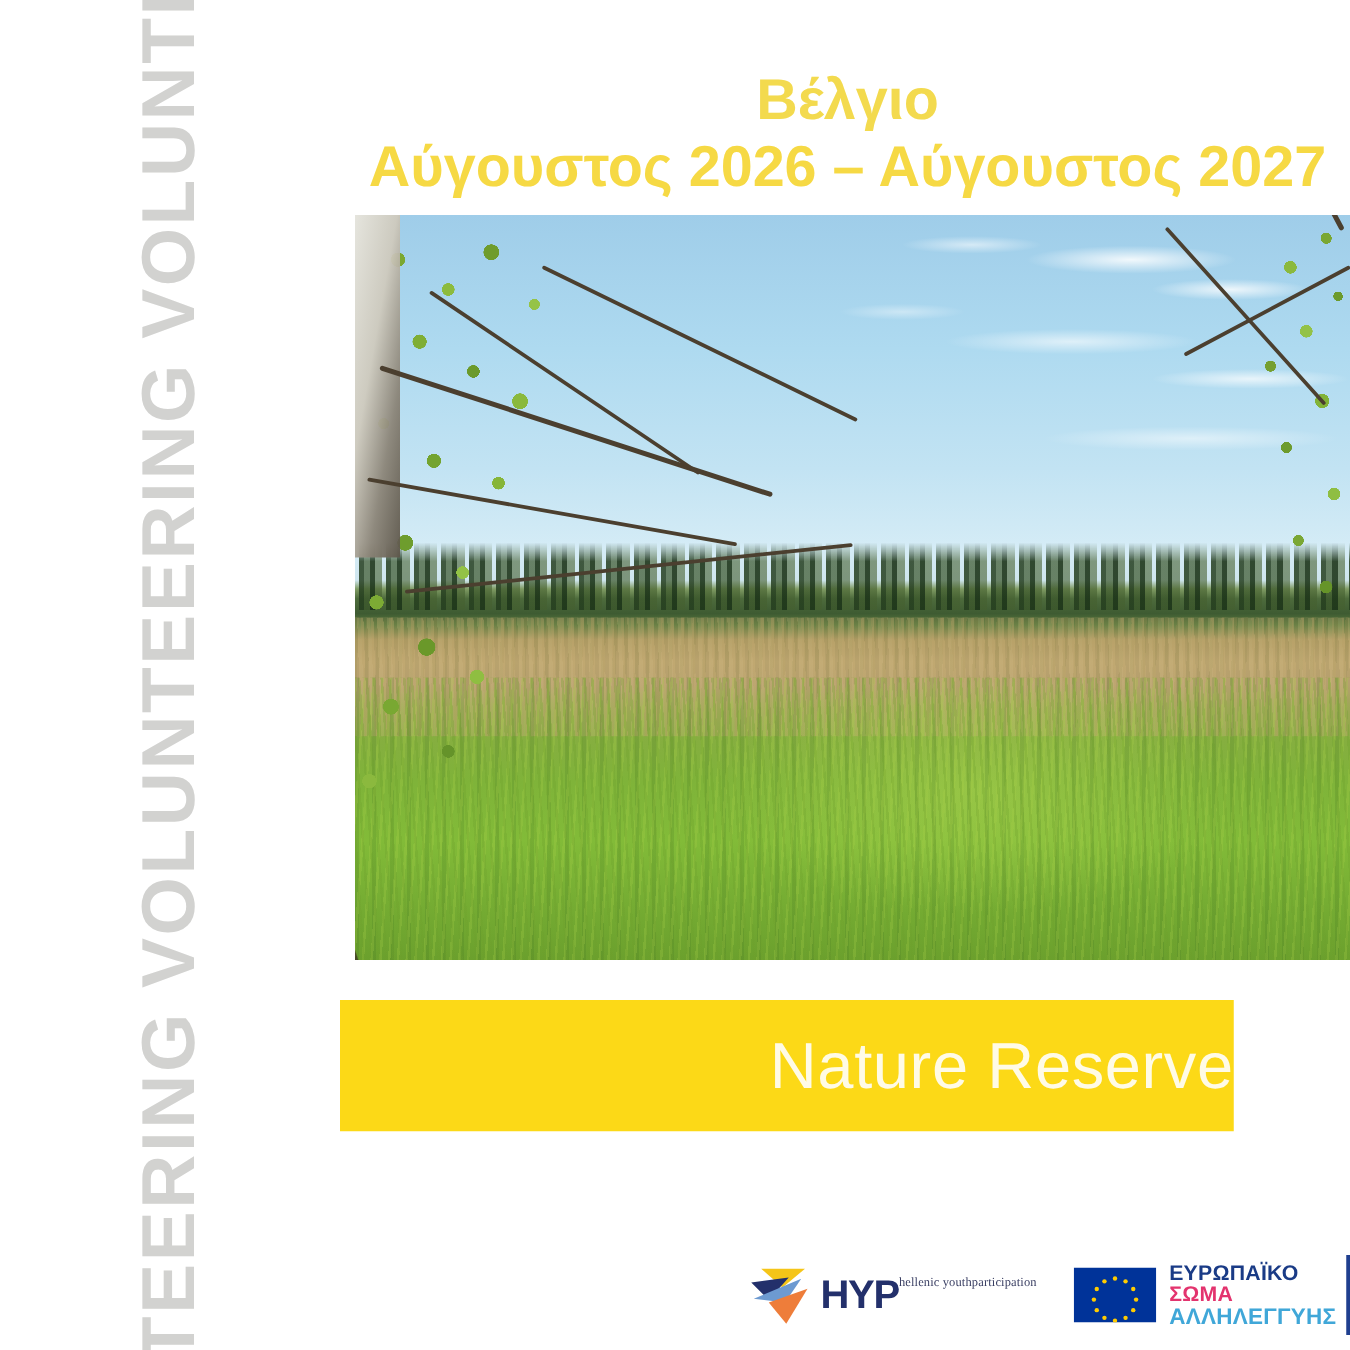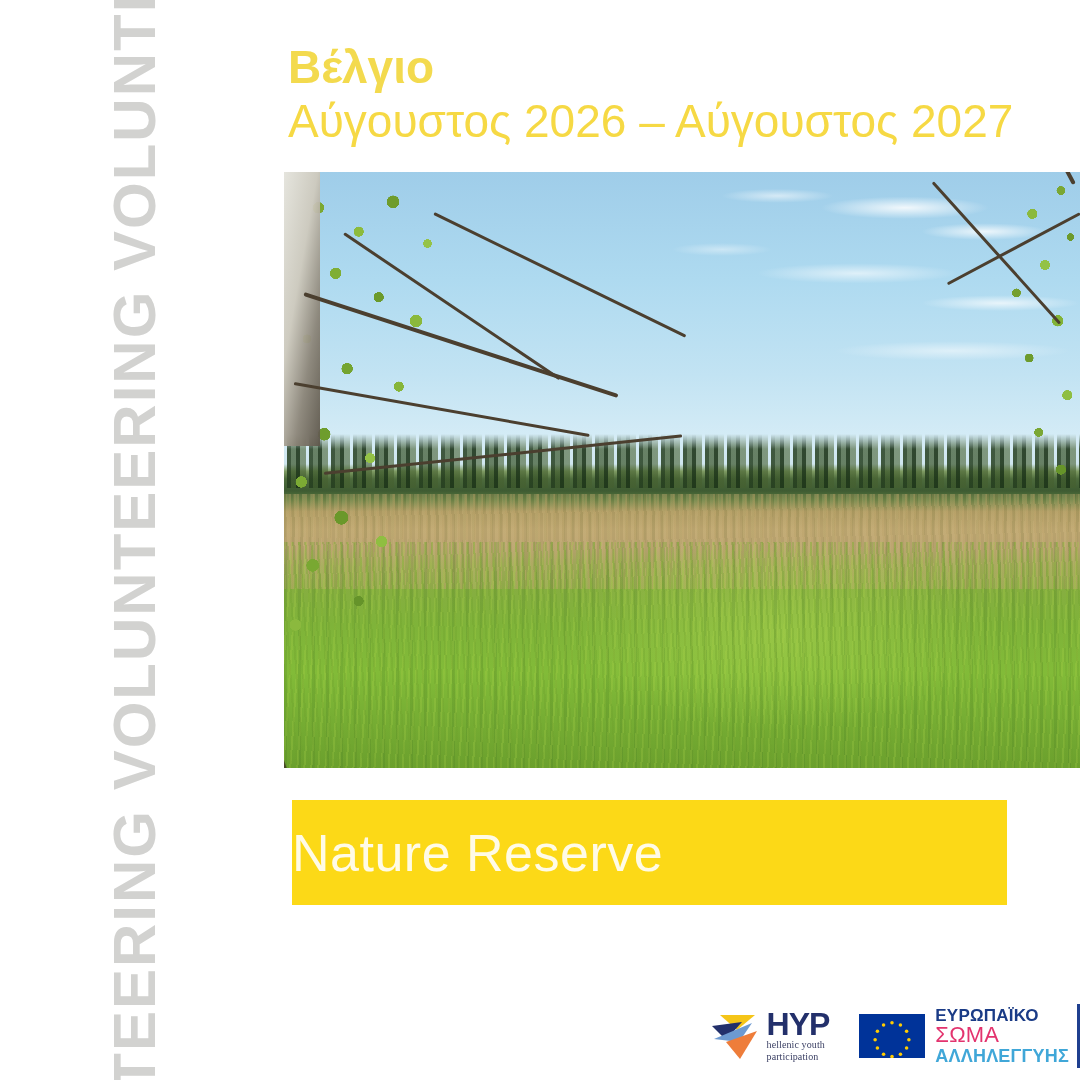--- a/index.html
+++ b/index.html
@@ -32,32 +32,33 @@
     color:#d2d2d0;
     line-height:1;
     width:1600px;
     text-align:center;
   }
 
   
   .titles{
     position:absolute;
     left:288px;
-    top:40px;
+    top:52px;
     width:780px;
+    text-align:center;
   }
   .title-line1{
     font-weight:bold;
     font-size:46px;
     line-height:1.18;
     color:#f3da4e;
     letter-spacing:0px;
   }
   .title-line2{
-    font-weight:normal;
+    font-weight:bold;
     font-size:46px;
     line-height:1.2;
     color:#f6d944;
     letter-spacing:0px;
     white-space:nowrap;
   }
 
   
   .photo-wrap{
     position:absolute;
@@ -206,28 +207,28 @@
       radial-gradient(circle 7px at 68% 40%, #6d9b2d 62%, rgba(0,0,0,0) 64%),
       radial-gradient(circle 8px at 92% 48%, #8fbe42 62%, rgba(0,0,0,0) 64%),
       radial-gradient(circle 7px at 74% 56%, #7aa734 62%, rgba(0,0,0,0) 64%),
       radial-gradient(circle 8px at 88% 64%, #669429 62%, rgba(0,0,0,0) 64%);
     background-repeat:no-repeat;
   }
 
   
   .banner{
     position:absolute;
-    left:292px;
+    left:272px;
     top:800px;
     width:715px;
     height:105px;
     background:#fcd917;
     display:flex;
     align-items:center;
-    justify-content:flex-start;
+    justify-content:flex-end;
   }
   .banner-text{
     font-family:"Liberation Sans", sans-serif;
     font-weight:normal;
     font-size:52px;
     color:#fffbe6;
     letter-spacing:0.5px;
   }
 
   
@@ -241,21 +242,21 @@
   }
   .hyp-logo{
     background:#ffffff;
     padding:8px 10px;
     display:flex;
     align-items:center;
     gap:6px;
     height:72px;
   }
   .hyp-mark{ width:52px; height:50px; flex:0 0 auto;}
-  .hyp-word{ display:flex; flex-direction:column; justify-content:center;}
+  .hyp-word{ display:flex; justify-content:center;}
   .hyp-abbr{
     font-family:"Liberation Sans", sans-serif;
     font-weight:bold;
     font-size:32px;
     line-height:.92;
     color:#23306b;
     letter-spacing:-1px;
   }
   .hyp-sub{
     font-family:Liberation Serif, serif;
@@ -271,21 +272,21 @@
     align-items:center;
     gap:10px;
     padding:10px 0 10px 6px;
     height:64px;
     border-right:3px solid #1f3f8f;
     padding-right:8px;
   }
   .eu-flag{ width:66px; height:44px; flex:0 0 auto; }
   .eu-words{ display:flex; flex-direction:column; line-height:1.02; }
   .eu-l1{ font-weight:bold; font-size:17px; color:#1a3b86; letter-spacing:.2px;}
-  .eu-l2{ font-weight:normal; font-size:22px; color:#e3336e; letter-spacing:.2px;}
+  .eu-l2{ font-weight:bold; font-size:17px; color:#e3336e; letter-spacing:.2px;}
   .eu-l3{ font-weight:bold; font-size:18px; color:#40a7d8; letter-spacing:.2px;}
 </style>
 </head>
 <body>
 
 <div class="vert-strip">
   <div class="vert-text">VOLUNTEERING VOLUNTEERING VOLUNTEERING</div>
 </div>
 
 <div class="titles">

